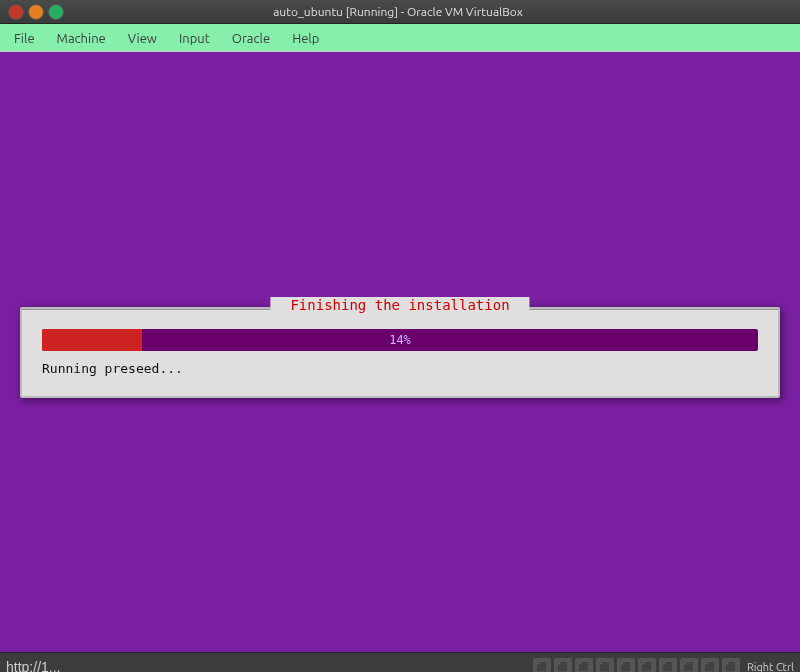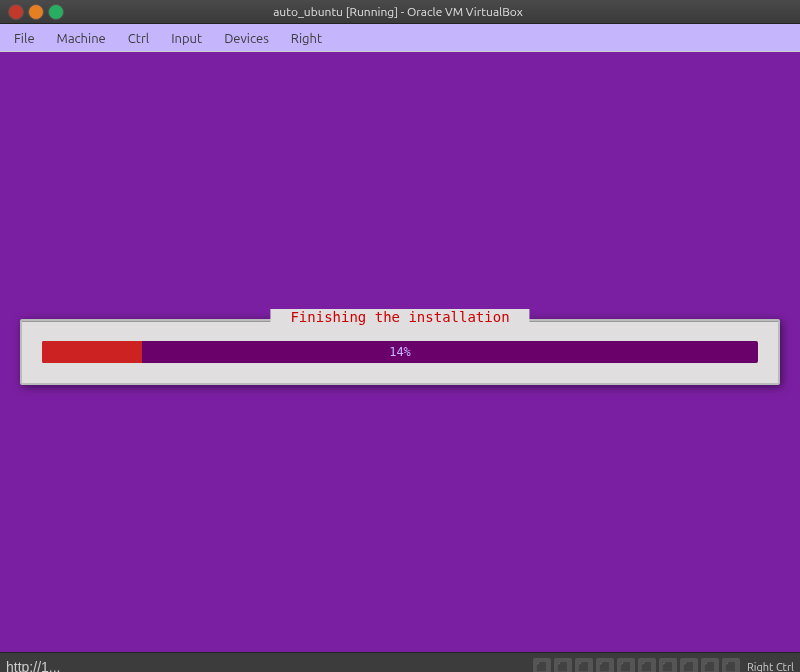--- a/index.html
+++ b/index.html
@@ -41,21 +41,21 @@
       justify-content: center;
       font-size: 9px;
       cursor: pointer;
     }
     .wm-btn.close { background: #c0392b; }
     .wm-btn.minimize { background: #e67e22; }
     .wm-btn.maximize { background: #27ae60; }
 
     
     #menubar {
-      background: #c4b5fd;
+      background: #86efac;
       height: 28px;
       display: flex;
       align-items: center;
       padding: 0 4px;
       border-bottom: 1px solid #ccc;
       gap: 2px;
     }
     .menu-item {
       padding: 4px 10px;
       font-size: 13px;
@@ -184,37 +184,38 @@
     <div class="wm-btn minimize"></div>
     <div class="wm-btn maximize"></div>
   </div>
   <div id="titlebar-title">auto_ubuntu [Running] - Oracle VM VirtualBox</div>
   <div style="width:60px;"></div>
 </div>
 
 <div id="menubar">
   <div class="menu-item">File</div>
   <div class="menu-item">Machine</div>
-  <div class="menu-item">Ctrl</div>
+  <div class="menu-item">View</div>
   <div class="menu-item">Input</div>
-  <div class="menu-item">Devices</div>
-  <div class="menu-item">Right</div>
+  <div class="menu-item">Oracle</div>
+  <div class="menu-item">Help</div>
 </div>
 
 <div id="vm-area">
 
   <div id="install-dialog">
     <div id="dialog-title-line-left"></div>
     <div id="dialog-title">Finishing the installation</div>
 
     <div id="progress-container">
       <div id="progress-fill" style="width:14%"></div>
       <div id="progress-label">14%</div>
     </div>
 
+    <div id="status-text">Running preseed...</div>
   </div>
 </div>
 
 <div id="statusbar">
   <div id="statusbar-url">http://1...</div>
   <div id="statusbar-icons">
     <div class="status-icon">⬛</div>
     <div class="status-icon">⬛</div>
     <div class="status-icon">⬛</div>
     <div class="status-icon">⬛</div>

